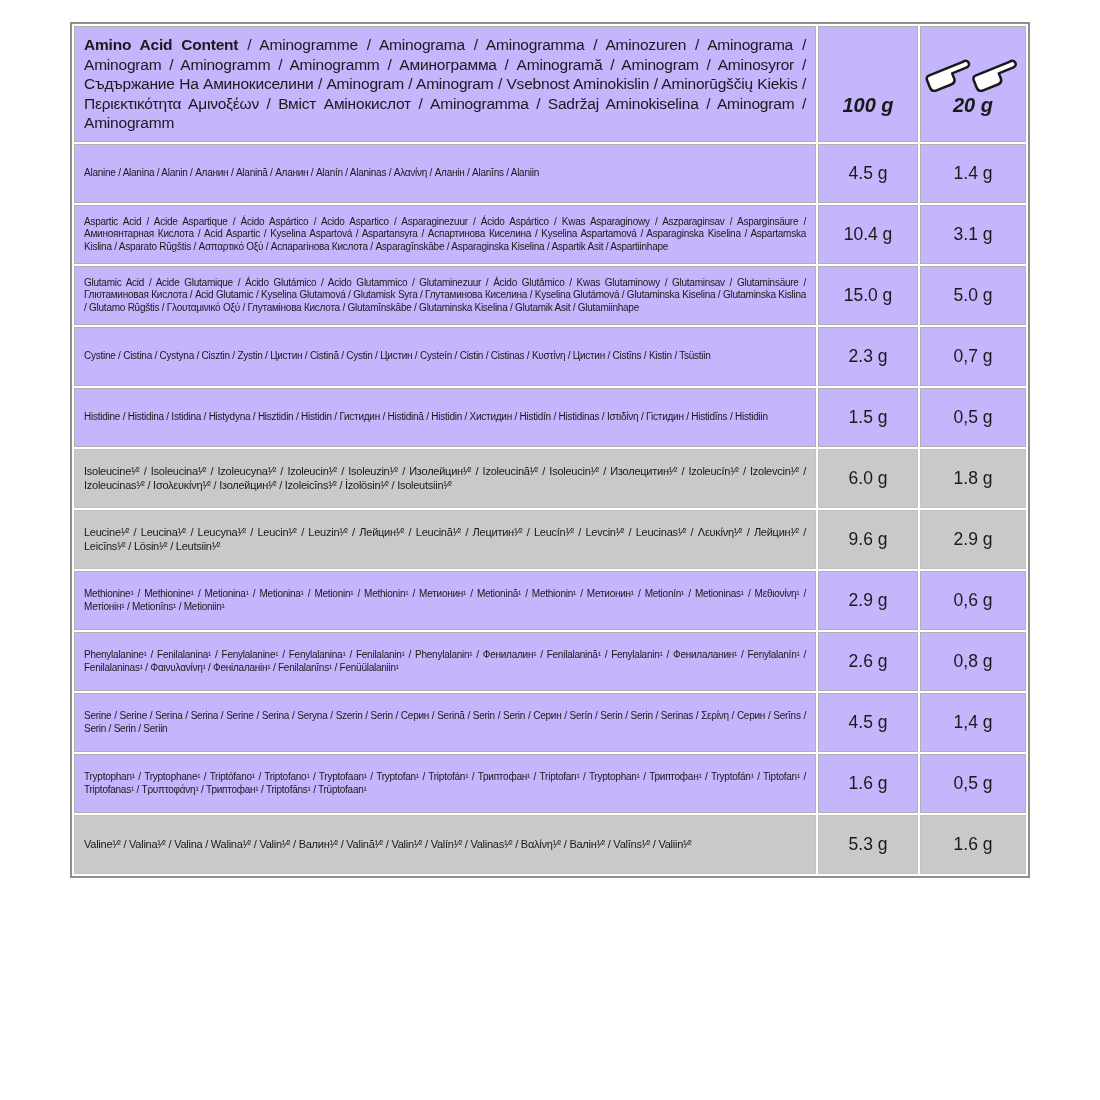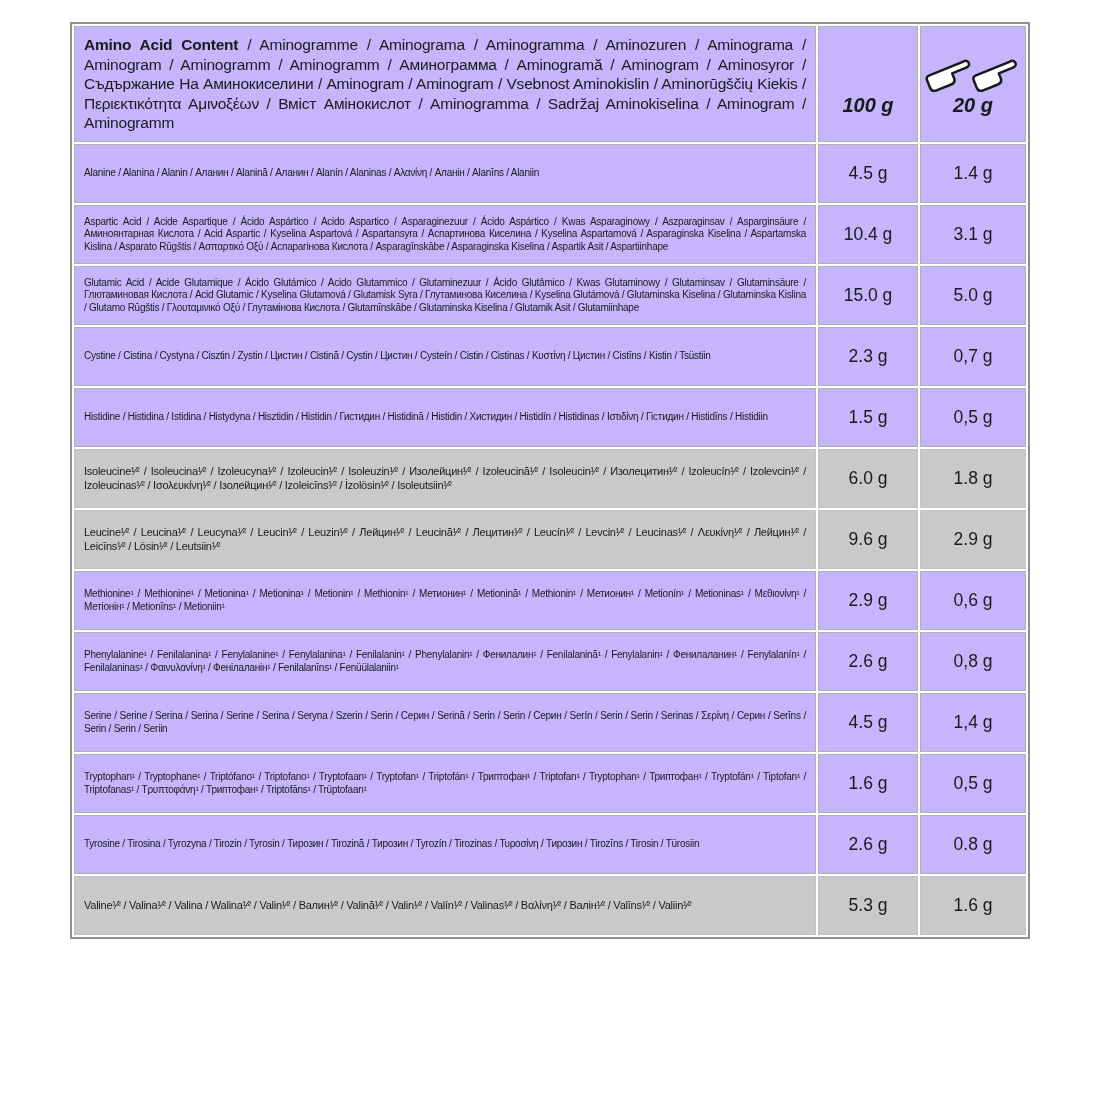--- a/index.html
+++ b/index.html
@@ -116,25 +116,20 @@
         <tr>
     <td class="name">Serine / Serine / Serina / Serina / Serine / Serina / Seryna / Szerin / Serin / Серин / Serină / Serin / Serin / Серин / Serín / Serin / Serin / Serinas / Σερίνη / Серин / Serīns / Serin / Serin / Seriin</td>
     <td class="val">4.5 g</td>
     <td class="val">1,4 g</td>
   </tr>
         <tr>
     <td class="name">Tryptophan¹ / Tryptophane¹ / Triptófano¹ / Triptofano¹ / Tryptofaan¹ / Tryptofan¹ / Triptofán¹ / Триптофан¹ / Triptofan¹ / Tryptophan¹ / Триптофан¹ / Tryptofán¹ / Tiptofan¹ / Triptofanas¹ / Τρυπτοφάνη¹ / Триптофан¹ / Triptofāns¹ / Trüptofaan¹</td>
     <td class="val">1.6 g</td>
     <td class="val">0,5 g</td>
   </tr>
-        <tr>
-    <td class="name">Tyrosine / Tirosina / Tyrozyna / Tirozin / Tyrosin / Тирозин / Tirozină / Тирозин / Tyrozín / Tirozinas / Τυροσίνη / Тирозин / Tirozīns / Tirosin / Türosiin</td>
-    <td class="val">2.6 g</td>
-    <td class="val">0.8 g</td>
-  </tr>
         <tr class="hl sm">
     <td class="name">Valine¹⁄² / Valina¹⁄² / Valina / Walina¹⁄² / Valin¹⁄² / Валин¹⁄² / Valină¹⁄² / Valin¹⁄² / Valín¹⁄² / Valinas¹⁄² / Βαλίνη¹⁄² / Валін¹⁄² / Valīns¹⁄² / Valiin¹⁄²</td>
     <td class="val">5.3 g</td>
     <td class="val">1.6 g</td>
   </tr>
       </tbody>
   </table>
 </div>
 
 </body></html>

